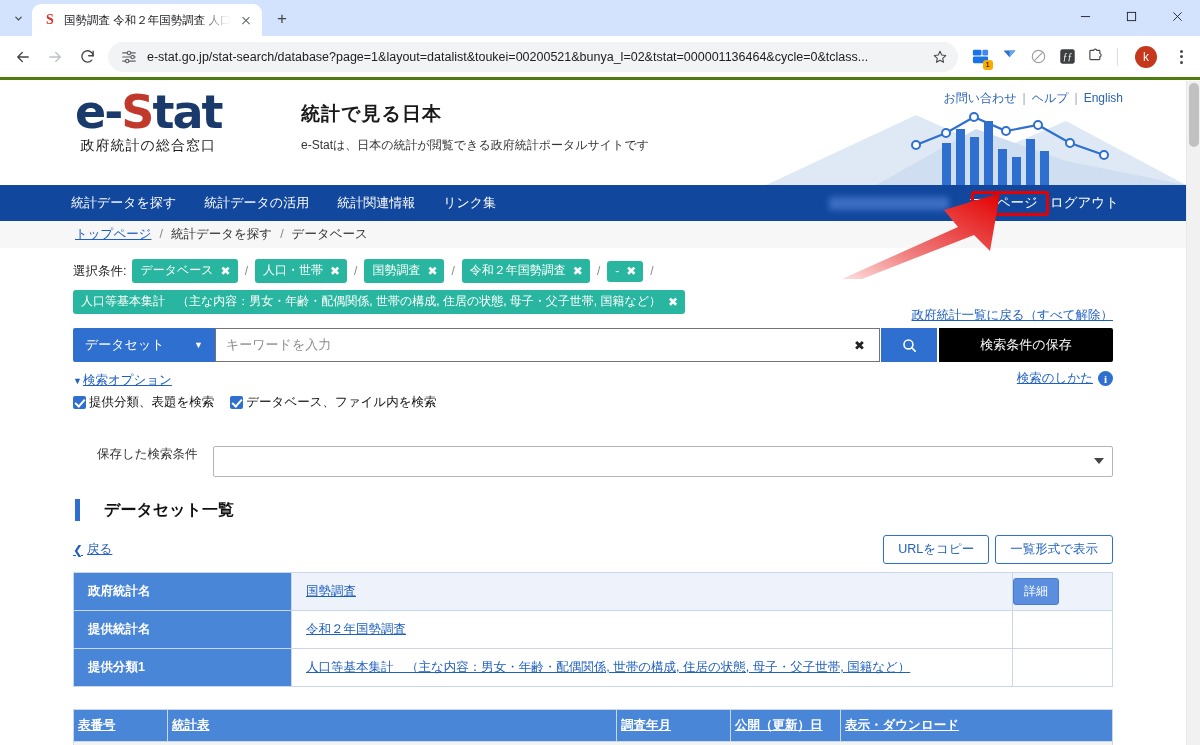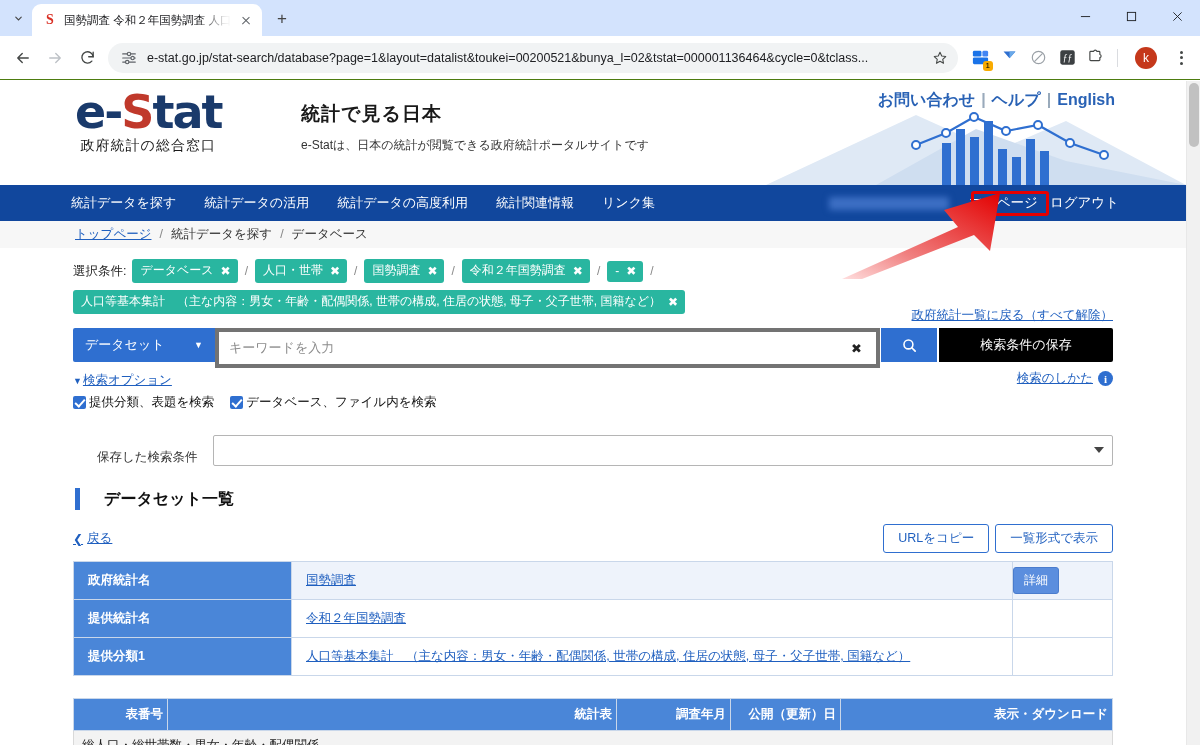--- a/index.html
+++ b/index.html
@@ -51,21 +51,21 @@
     width: 28px; height: 28px; margin: 0 0 3px 6px;
     display:flex; align-items:center; justify-content:center;
     color:#444; font-size:17px; border-radius:50%;
   }
   .win-controls { margin-left:auto; display:flex; align-items:flex-start; height:36px; }
   .win-btn { width:46px; height:32px; display:flex; align-items:center; justify-content:center;
              color:#202124; font-size:12px; }
 
   .toolbar {
     height: 44px; background: #fff; display:flex; align-items:center;
-    padding: 16px 8px; gap: 2px; border-bottom: 1px solid #4d7c0f;
+    padding: 16px 8px; gap: 2px; border-bottom: 3px solid #4d7c0f;
   }
   .nav-btn {
     width: 30px; height: 30px; border-radius:50%;
     display:flex; align-items:center; justify-content:center;
     color:#444746; font-size: 16px; flex: none;
   }
   .nav-btn.disabled { color: #bdc1c6; }
   .omnibox {
     flex: 1 1 auto; height: 30px; background: #f1f3f4; border-radius: 16px;
     display:flex; align-items:center; padding: 0 6px 0 12px; margin: 0 6px 0 4px;
@@ -119,21 +119,21 @@
   }
   .logo-main .red { color: #c0392b; }
   .logo-sub {
     font-size: 14px; color: #1a1a1a; letter-spacing: 1px; margin-top: 2px;
     text-align: center; font-weight: 500;
   }
   .slogan { position:absolute; left: 238px; top: 20px; }
   .slogan-main { font-size: 19px; font-weight: 700; color: #1a1a1a; letter-spacing: 1px; }
   .slogan-sub  { font-size: 12px; color: #333; margin-top: 10px; }
   .util-links {
-    position:absolute; right: 8px; top: 9px; font-size: 16px; color: #2962b5; font-weight: bold;
+    position:absolute; right: 0; top: 9px; font-size: 12px; color: #2962b5;
   }
   .util-links span.sep { color: #9ab; margin: 0 6px; }
   .util-links a { color:#2962b5; text-decoration: none; }
 
   .header-graphic {
     position:absolute; right: 0; bottom: 0; width: 420px; height: 86px;
     pointer-events: none;
   }
 
   
@@ -190,21 +190,21 @@
 
   
   .searchbar { display:flex; margin-top: 14px; height: 34px; }
   .sel-dataset {
     width: 142px; background: #2f6fd0; color:#fff; font-size: 13px;
     display:flex; align-items:center; justify-content:space-between;
     padding: 0 12px; border-radius: 2px 0 0 2px;
   }
   .sel-dataset .caret { font-size: 9px; }
   .search-input-wrap {
-    flex: 1 1 auto; background:#fff; border: 4px solid #737373;
+    flex: 1 1 auto; background:#fff; border: 1px solid #737373;
     display:flex; align-items:center; padding: 16px 10px; position: relative;
   }
   .search-input-wrap .ph { font-size: 13px; color:#8c8c8c; flex: 1 1 auto; }
   .search-clear { font-size: 13px; color:#222; font-weight: bold; padding: 0 4px; }
   .search-go {
     width: 56px; background:#2f6fd0; display:flex; align-items:center;
     justify-content:center; color:#fff; margin-left: 1px;
   }
   .save-cond-btn {
     width: 174px; background:#000000; color:#fff; font-size:13px;
@@ -229,21 +229,21 @@
   .chk { display:flex; align-items:center; gap: 3px; font-size: 12.5px; color:#111; }
   .chk .box {
     width: 13px; height: 13px; background:#2f6fd0; border-radius: 2px;
     position: relative; flex: none;
   }
   .chk .box::after {
     content:''; position:absolute; left: 4px; top: 1px; width: 4px; height: 8px;
     border: solid #fff; border-width: 0 2px 2px 0; transform: rotate(42deg);
   }
 
-  .saved-row { margin-top: 24px; display:flex; align-items:flex-end; }
+  .saved-row { margin-top: 35px; display:flex; align-items:flex-start; }
   .saved-label { width: 140px; font-size: 12.5px; color:#333; padding-left: 24px; }
   .saved-select {
     flex: 1 1 auto; height: 31px; border: 1px solid #b5b5b5; border-radius: 2px;
     background: #fff; position: relative;
   }
   .saved-select .arrow {
     position:absolute; right: 8px; top: 11px; width:0;height:0;
     border-left: 5px solid transparent; border-right: 5px solid transparent;
     border-top: 6px solid #444;
   }
@@ -277,21 +277,21 @@
   .info-table tr.alt td.act { background:#fff; }
   .detail-btn {
     display:inline-block; background:#5b8ede; color:#fff; font-size: 12px;
     padding: 4px 10px; border-radius: 3px; border: 1px solid #4a7ccd;
   }
 
   
   .res-table { margin-top: 22px; width: 100%; border-collapse: collapse; table-layout: fixed; }
   .res-table th {
     background:#4a86d8; color:#fff; font-size: 12.5px; font-weight:700;
-    border: 1px solid #c9d7ea; padding: 7px 4px; text-align:right;
+    border: 1px solid #c9d7ea; padding: 7px 4px; text-align:left;text-decoration:underline;
   }
   .res-table td.group {
     background:#f3f3f3; font-size: 12.5px; color:#222; padding: 6px 8px;
     border: 1px solid #d9d9d9;
   }
 
   
   .arrow-svg { position:absolute; pointer-events:none; }
 </style>
 </head>
@@ -445,21 +445,20 @@
         <div class="util-links">
           <a>お問い合わせ</a><span class="sep">|</span><a>ヘルプ</a><span class="sep">|</span><a>English</a>
         </div>
       </div>
     </div>
 
     <div class="navbar">
       <div class="nav-inner">
         <div class="nav-item">統計データを探す</div>
         <div class="nav-item">統計データの活用</div>
-        <div class="nav-item">統計データの高度利用</div>
         <div class="nav-item">統計関連情報</div>
         <div class="nav-item">リンク集</div>
         <div class="nav-right">
           <div class="user-redacted"></div>
           <div class="nav-mypage">マイページ</div>
           <div class="nav-logout">ログアウト</div>
         </div>
       </div>
       <div class="annot-box" style="left:971px; top:6px; width:78px; height:25px;"></div>
     </div>

